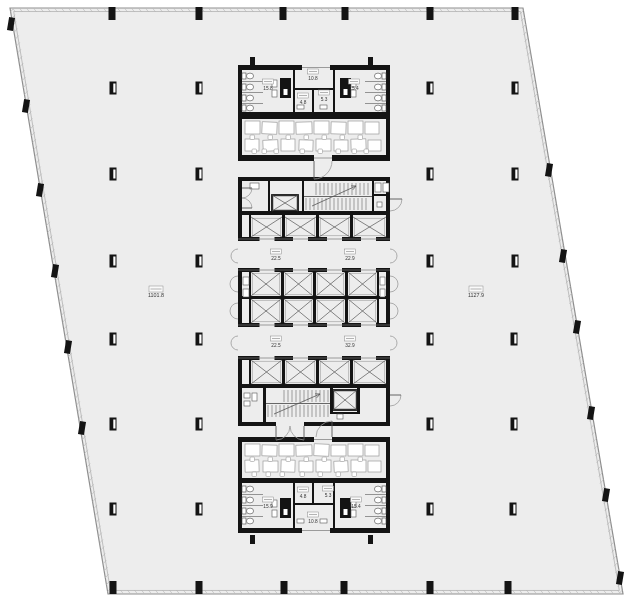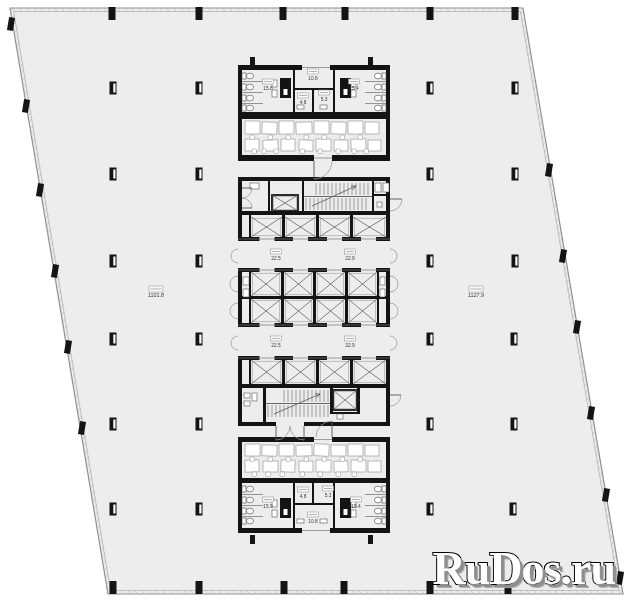--- a/index.html
+++ b/index.html
@@ -877,14 +877,13 @@
           <line x1="352" y1="499.5" x2="360" y2="499.5" stroke="#aaa" stroke-width="0.9"></line>
           <text x="356" y="508" text-anchor="middle" font-family="&quot;Liberation Sans&quot;,sans-serif" font-size="4.8" fill="#3a3a3a">15.4</text>
         </g>
         <g>
           <rect x="307.5" y="512" width="11" height="5" fill="#fafafa" stroke="#8a8a8a" stroke-width="0.5"></rect>
           <line x1="309" y1="514.5" x2="317" y2="514.5" stroke="#aaa" stroke-width="0.9"></line>
           <text x="313" y="523" text-anchor="middle" font-family="&quot;Liberation Sans&quot;,sans-serif" font-size="4.8" fill="#3a3a3a">10.8</text>
         </g>
       </g>
     </svg>
-  <div class="watermark">RuDos.ru</div>
 </div>
 
 </body></html>

